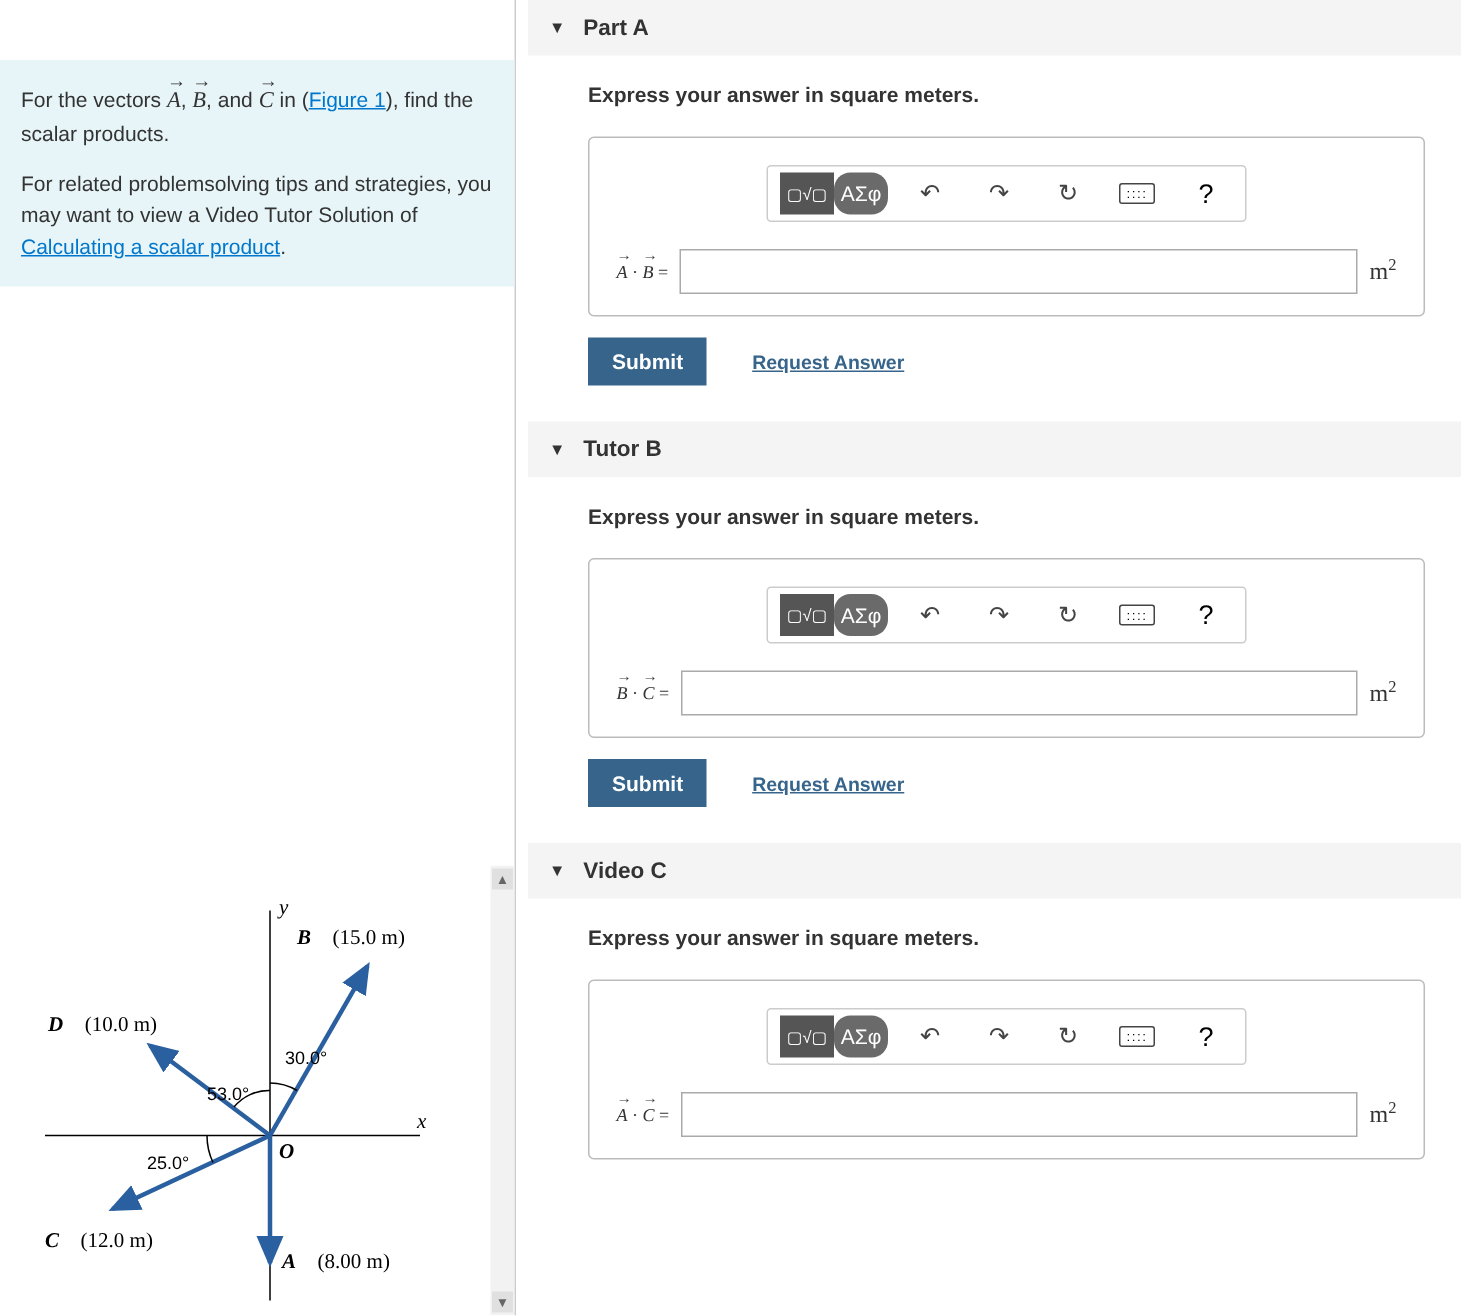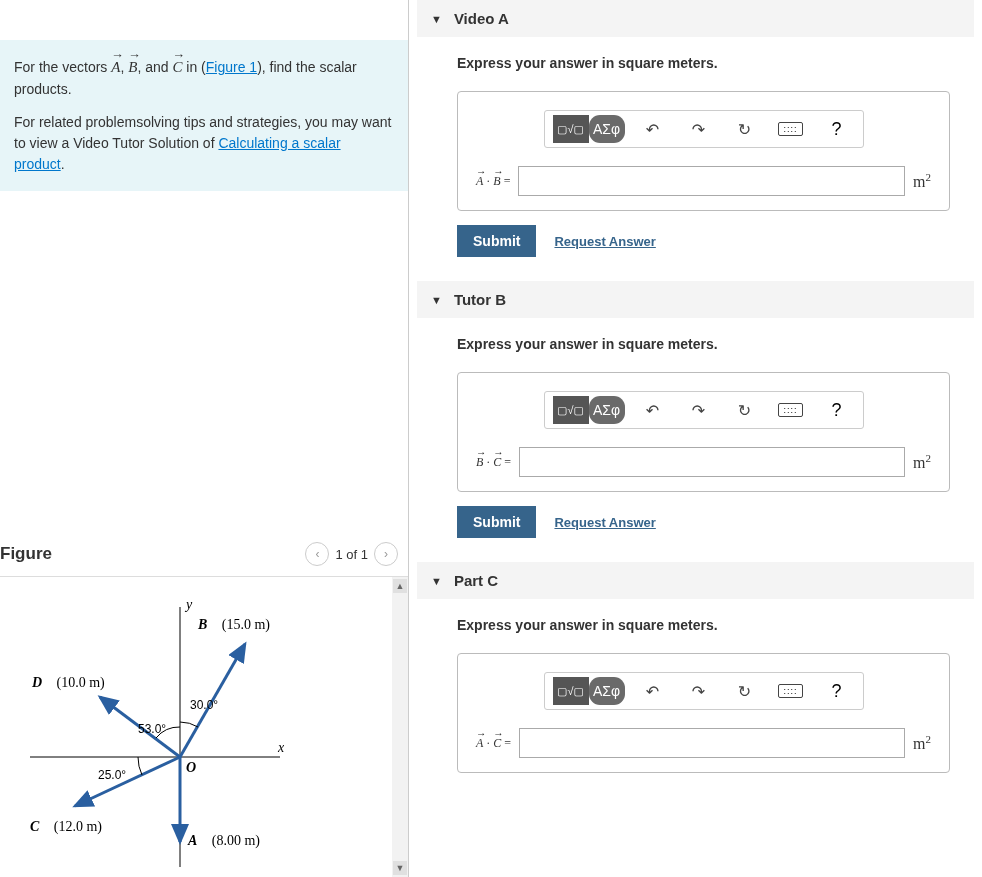--- a/index.html
+++ b/index.html
@@ -7,21 +7,21 @@
     font-family: Arial, Helvetica, sans-serif;
     font-size: 14px;
     color: #333;
     background: #fff;
     display: flex;
     width: 982px;
     height: 877px;
     overflow: hidden;
   }
   .left-panel {
-    width: 409px;
+    width: 344px;
     border-right: 1px solid #ccc;
     display: flex;
     flex-direction: column;
     padding: 0;
   }
   .problem-box {
     background: #e7f5f8;
     padding: 16px 14px;
     margin-top: 40px;
     margin-bottom: 20px;
@@ -175,21 +175,21 @@
     border: 1px solid #aaa;
     padding: 4px 6px;
     font-size: 14px;
   }
   .unit {
     font-family: Liberation Serif, serif;
     font-size: 16px;
   }
   .sup { font-size: 11px; vertical-align: super; }
   .submit-row {
-    display: flex; align-items: center; gap: 18px;
+    display: flex; align-items: center; gap: 30px;
   }
   .submit-btn {
     background: #36648B;
     color: #fff;
     border: none;
     padding: 8px 16px;
     font-weight: bold;
     font-size: 14px;
     cursor: pointer;
   }
@@ -219,28 +219,20 @@
       <span class="answer-label" style="font-size:15px"><span class="vec">C</span></span>
       <span> in (</span><a href="#">Figure 1</a><span>), find the scalar products.</span>
     </p>
     <p style="margin-top:12px">
       <span>For related problemsolving tips and strategies, you may want to view a Video Tutor Solution of </span>
       <a href="#">Calculating a scalar product</a><span>.</span>
     </p>
   </div>
 
   <div class="figure-section">
-    <div class="figure-header">
-      <span class="figure-title">Figure</span>
-      <div class="figure-nav">
-        <div class="nav-btn">‹</div>
-        <span>1 of 1</span>
-        <div class="nav-btn">›</div>
-      </div>
-    </div>
     <div class="figure-body">
       <svg class="figure-svg" width="380" height="290">
         <defs>
           <marker id="arr" markerWidth="8" markerHeight="8" refX="6" refY="3" orient="auto">
             <path d="M0,0 L7,3 L0,6 Z" fill="#2a5fa0"></path>
           </marker>
           <marker id="arrbk" markerWidth="6" markerHeight="6" refX="5" refY="2.5" orient="auto">
             <path d="M0,0 L6,2.5 L0,5 Z" fill="#000"></path>
           </marker>
         </defs>
@@ -276,21 +268,21 @@
       </div>
     </div>
   </div>
 </div>
 
 <div class="right-panel">
 
   <div class="part">
     <div class="part-header">
       <span class="caret">▼</span>
-      <span>Video A</span>
+      <span>Part A</span>
     </div>
     <div class="part-body">
       <div class="instruction">Express your answer in square meters.</div>
       <div class="answer-box">
         <div class="toolbar">
           <div class="tool-grp">
             <button class="tool-btn dark">
                 <span style="font-size:11px">▢√▢</span>
               </button>
             <button class="tool-btn dark2">ΑΣφ</button>
@@ -364,21 +356,21 @@
       <div class="submit-row">
         <button class="submit-btn">Submit</button>
         <a class="request-link">Request Answer</a>
       </div>
     </div>
   </div>
 
   <div class="part">
     <div class="part-header">
       <span class="caret">▼</span>
-      <span>Part C</span>
+      <span>Video C</span>
     </div>
     <div class="part-body">
       <div class="instruction">Express your answer in square meters.</div>
       <div class="answer-box">
         <div class="toolbar">
           <div class="tool-grp">
             <button class="tool-btn dark">
                 <span style="font-size:11px">▢√▢</span>
               </button>
             <button class="tool-btn dark2">ΑΣφ</button>

